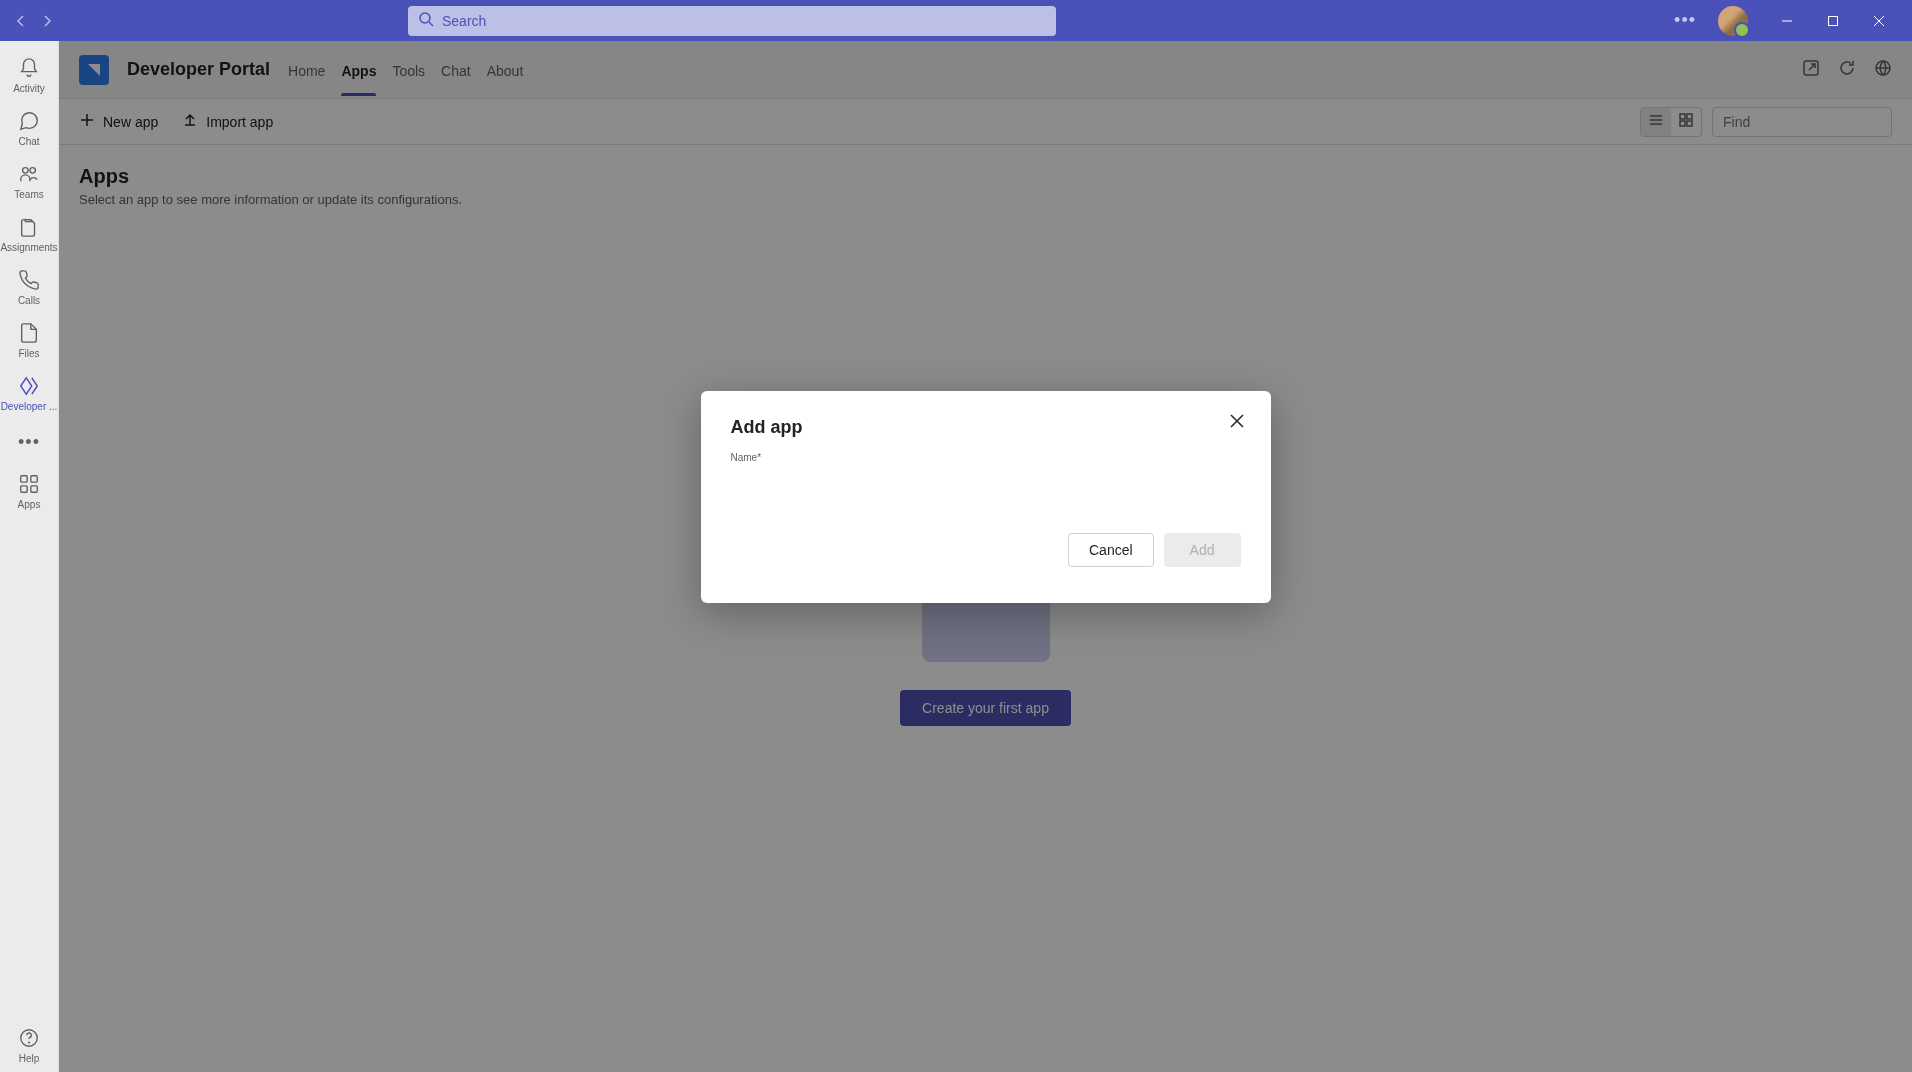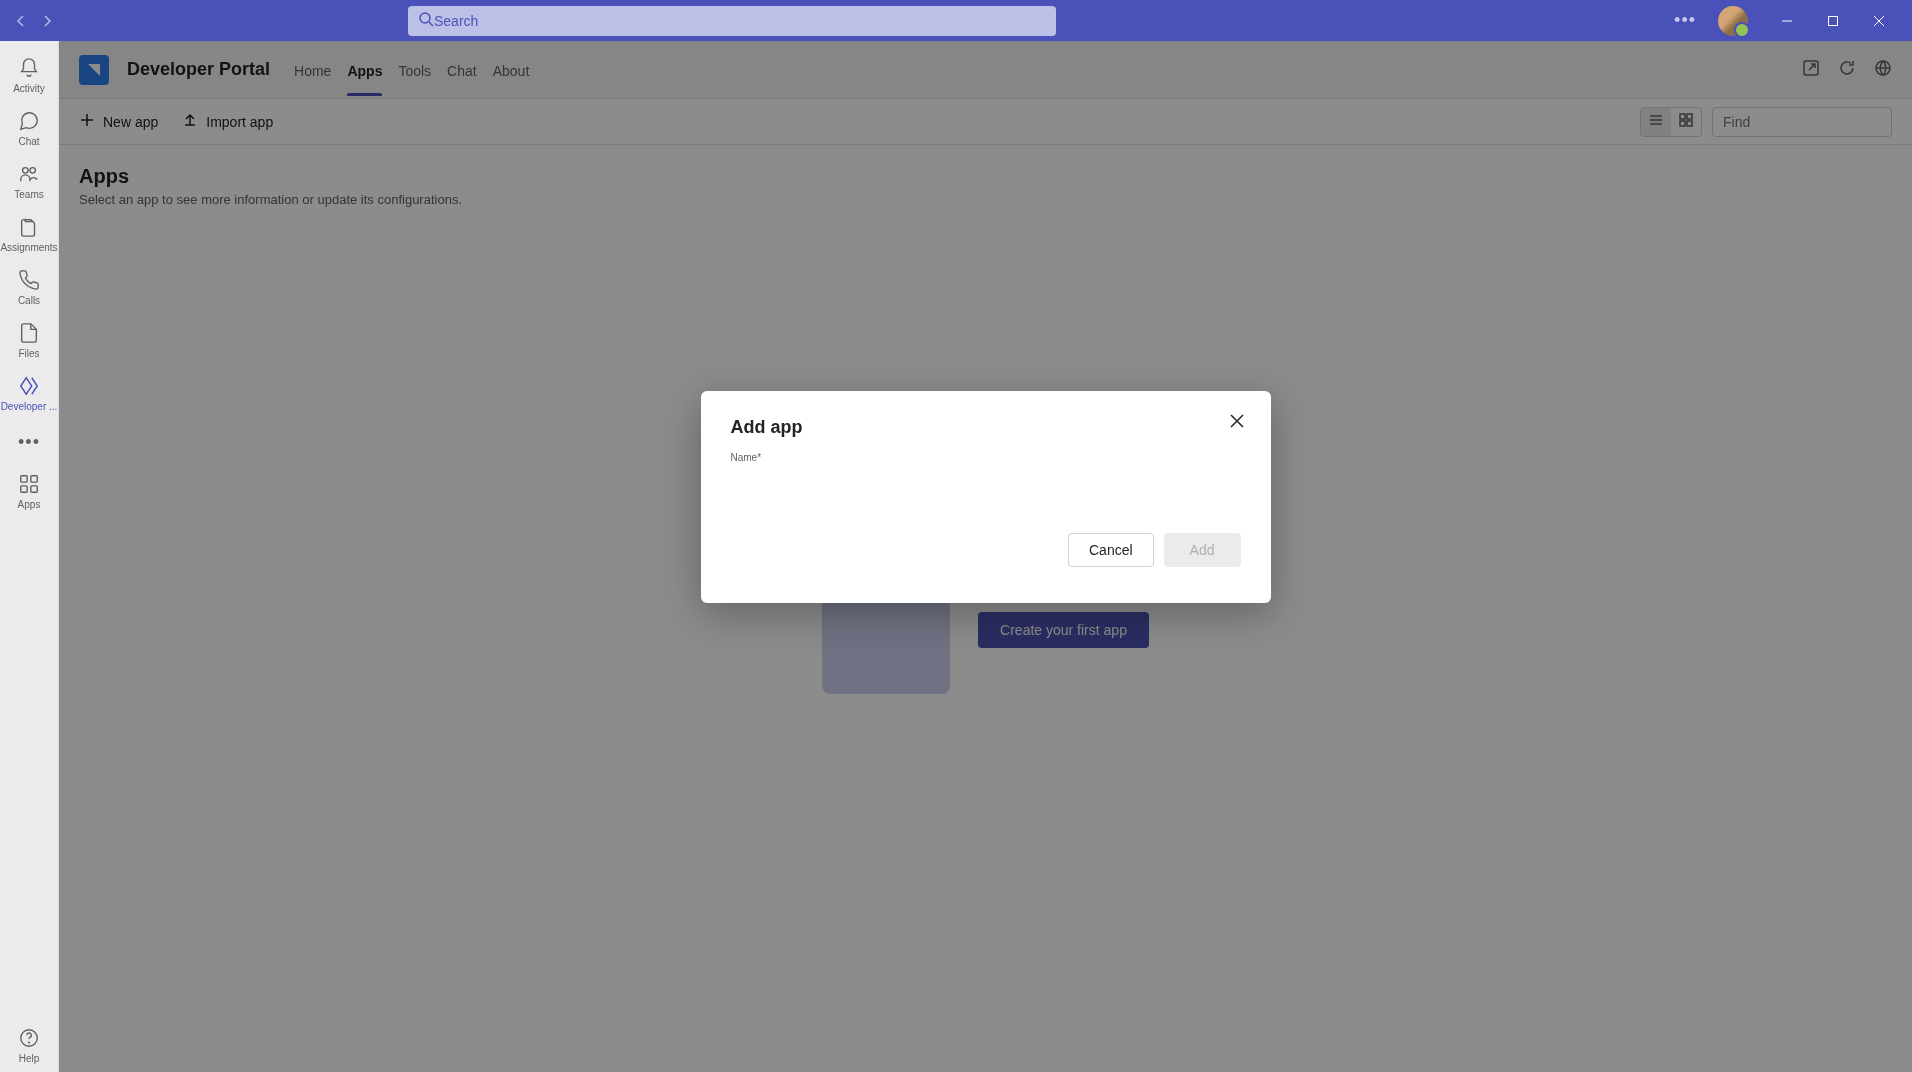--- a/index.html
+++ b/index.html
@@ -18,21 +18,21 @@
 .nav-arrow svg { width: 12px; height: 12px; }
 .titlebar-spacer-left { flex: 0 0 340px; }
 .searchbox {
   width: 648px;
   height: 30px;
   background: #bcc0e6;
   border-radius: 4px;
   display: flex;
   align-items: center;
   padding: 0 10px;
-  gap: 0;
+  gap: 8px;
   color: #4a51b8;
 }
 .searchbox svg { width: 16px; height: 16px; }
 .searchbox-text { font-size: 14px; color: #4a51b8; }
 .titlebar-right { margin-left: auto; display: flex; align-items: center; gap: 16px; padding-right: 10px; }
 .more-dots { color: #c5c8e8; font-size: 18px; letter-spacing: 1px; cursor: pointer; padding: 0 6px; }
 .avatar { width: 30px; height: 30px; border-radius: 50%; background: linear-gradient(135deg, #d4a574 40%, #8b6f47 60%); position: relative; }
 .avatar::after { content: ""; position: absolute; bottom: -2px; right: -2px; width: 12px; height: 12px; border-radius: 50%; background: #92c353; border: 2px solid #4a51b8; }
 .win-controls { display: flex; gap: 0; }
 .win-btn { width: 46px; height: 41px; display: flex; align-items: center; justify-content: center; color: #fff; cursor: pointer; }
@@ -79,21 +79,21 @@
   gap: 18px;
   border-bottom: 1px solid #e1e1e1;
   background: #f5f5f5;
 }
 .app-logo {
   width: 30px; height: 30px; background: #2f80ed; border-radius: 4px;
   display: flex; align-items: center; justify-content: center;
 }
 .app-logo svg { width: 16px; height: 16px; fill: #fff; }
 .app-title { font-size: 18px; font-weight: 700; color: #242424; text-align: right; }
-.tabs { display: flex; gap: 16px; margin-left: 6px; }
+.tabs { display: flex; gap: 16px; }
 .tab { font-size: 14px; color: #616161; cursor: pointer; padding: 18px 0 16px; position: relative; }
 .tab.active { color: #242424; font-weight: 600; }
 .tab.active::after { content: ""; position: absolute; left: 0; right: 0; bottom: -1px; height: 3px; background: #4a51b8; border-radius: 2px 2px 0 0; }
 .subheader-right { margin-left: auto; display: flex; gap: 18px; color: #616161; }
 .subheader-right .icon-btn { cursor: pointer; }
 .subheader-right svg { width: 18px; height: 18px; }
 
 
 .toolbar {
   height: 46px;
@@ -116,21 +116,21 @@
 
 .page {
   flex: 1;
   padding: 20px;
   display: flex;
   flex-direction: column;
   position: relative;
 }
 .page-title { font-size: 20px; font-weight: 700; color: #242424; }
 .page-subtitle { font-size: 13px; color: #616161; margin-top: 4px; }
-.empty-state { flex: 1; display: flex; flex-direction: row; align-items: center; justify-content: center; gap: 28px; }
+.empty-state { flex: 1; display: flex; flex-direction: column; align-items: center; justify-content: center; gap: 28px; }
 .placeholder-box { width: 128px; height: 128px; background: #5b5fc7; border-radius: 8px; opacity: 0.3; }
 .primary-btn {
   background: #4f52b2; color: #fff; border: none; padding: 10px 22px; font-size: 14px; border-radius: 4px; cursor: pointer;
 }
 
 
 .modal-backdrop {
   position: absolute;
   inset: 0;
   background: rgba(0,0,0,0.45);

